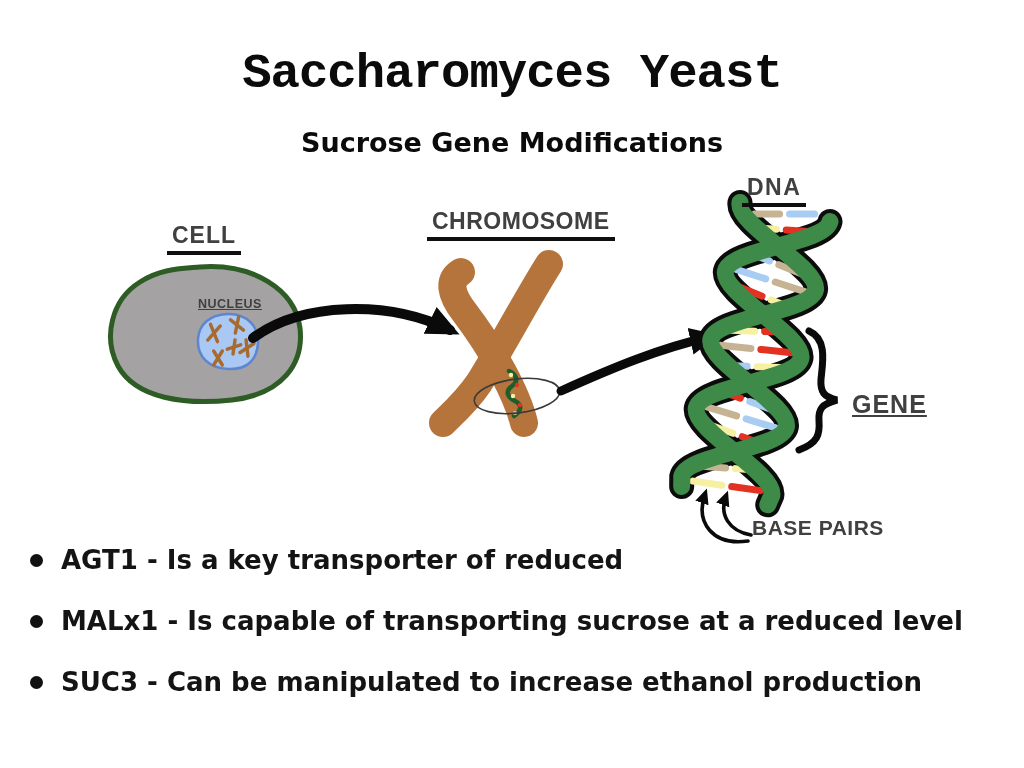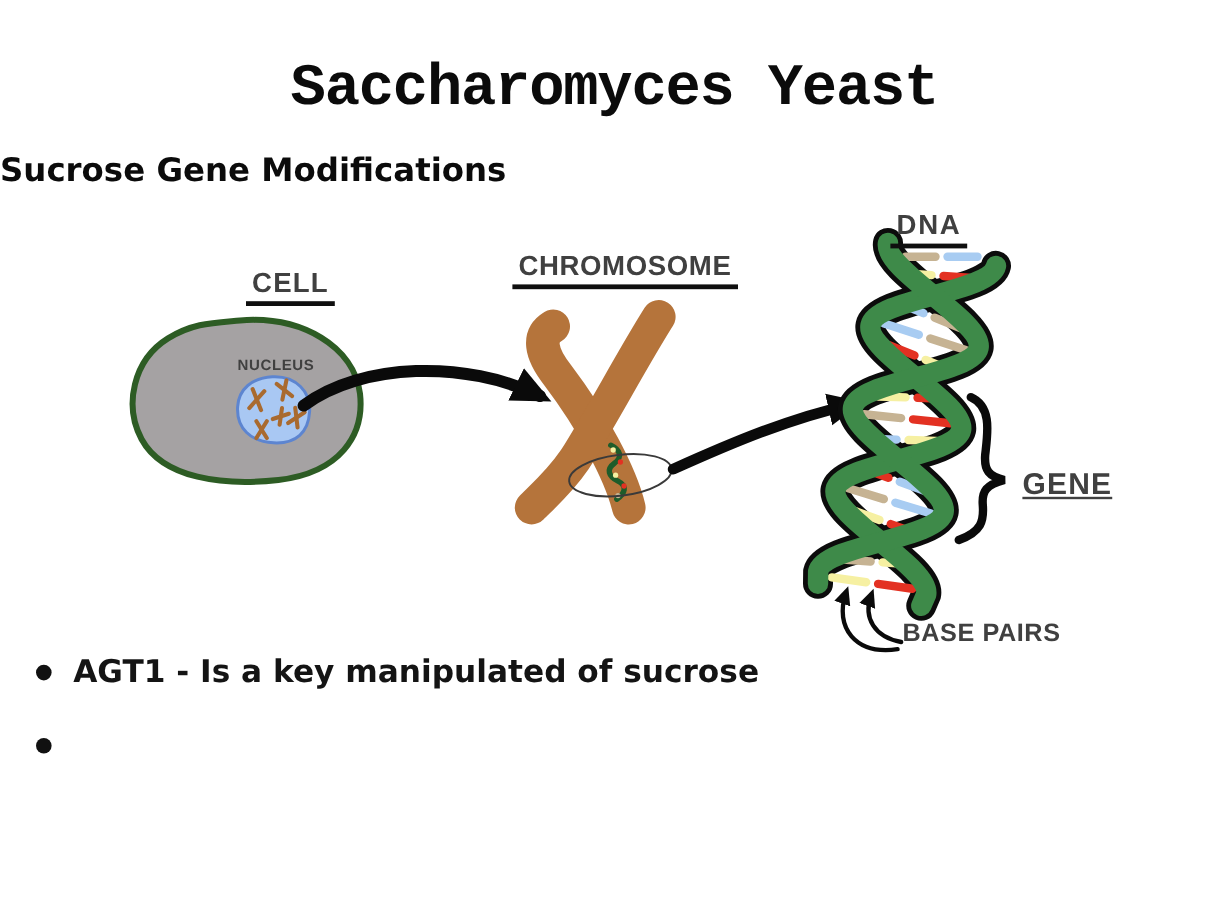--- a/index.html
+++ b/index.html
@@ -11,35 +11,36 @@
   }
   .title{
     position:absolute;top:46px;left:0;width:1024px;
     text-align:center;
     font-family:Liberation Mono, monospace;
     font-weight:700;font-size:49px;letter-spacing:-1px;
     color:#0b0b0b;
   }
   .subtitle{
     position:absolute;top:127px;left:0;width:1024px;
+    text-align:center;
     font-family:"DejaVu Sans", sans-serif;
     font-weight:700;font-size:27px;
     color:#0b0b0b;
   }
   .diagram-label{
     position:absolute;
     font-weight:700;color:#404040;
     white-space:nowrap;z-index:3;
   }
   .underlined{
     border-bottom:4px solid #0f0f0f;
     padding:0 5px 2px 5px;
   }
-  .lbl-cell{left:167px;top:222px;font-size:23px;letter-spacing:1px;margin-left:38px;}
-  .lbl-nucleus{left:198px;top:297px;font-size:12.5px;letter-spacing:.5px;}
+  .lbl-cell{left:167px;top:222px;font-size:23px;letter-spacing:1px;}
+  .lbl-nucleus{left:198px;top:297px;font-size:12.5px;letter-spacing:.5px;text-decoration:underline;}
   .lbl-chromosome{left:403px;top:208px;font-size:23px;letter-spacing:.5px;margin-left:24px;}
   .lbl-dna{left:742px;top:174px;font-size:23px;letter-spacing:1.5px;}
   .lbl-gene{left:852px;top:390px;font-size:25px;letter-spacing:1px;text-decoration:underline;}
   .lbl-basepairs{left:752px;top:516px;font-size:21px;letter-spacing:.5px;}
   #diagram-svg{position:absolute;left:0;top:0;z-index:1;}
   .bullet-list{
     position:absolute;left:28px;top:545px;width:970px;
     list-style:none;margin:0;padding:0;z-index:3;
   }
   .bullet-list li{
@@ -198,18 +199,23 @@
 
   <g fill="none" stroke="#0a0a0a" stroke-width="3.6" stroke-linecap="round">
     <path d="M 748 541 C 713 546, 695 523, 705 494" marker-end="url(#ah-sm)"></path>
     <path d="M 751 535 C 729 531, 719 515, 726 496" marker-end="url(#ah-sm)"></path>
   </g>
 </svg>
 
 <ul class="bullet-list">
   <li>
     <span class="bullet-dot"></span>
-    <span>AGT1 - Is a key manipulated of sucrose</span>
+    <span>AGT1 - Is a key transporter of reduced</span>
   </li>
   <li>
     <span class="bullet-dot"></span>
+    <span>MALx1 - Is capable of transporting sucrose at a reduced level</span>
+  </li>
+  <li>
+    <span class="bullet-dot"></span>
+    <span>SUC3 - Can be manipulated to increase ethanol production</span>
   </li>
 </ul>
 
 </body></html>

